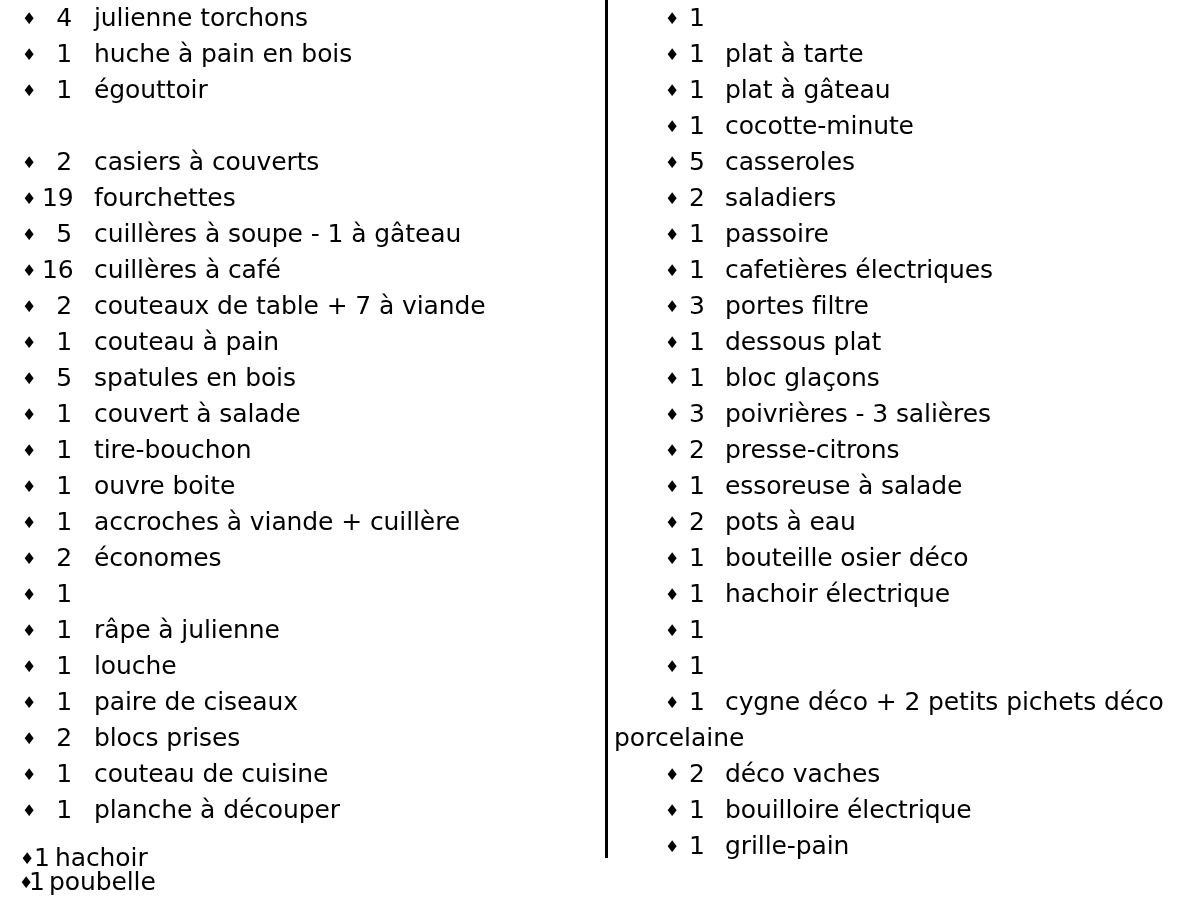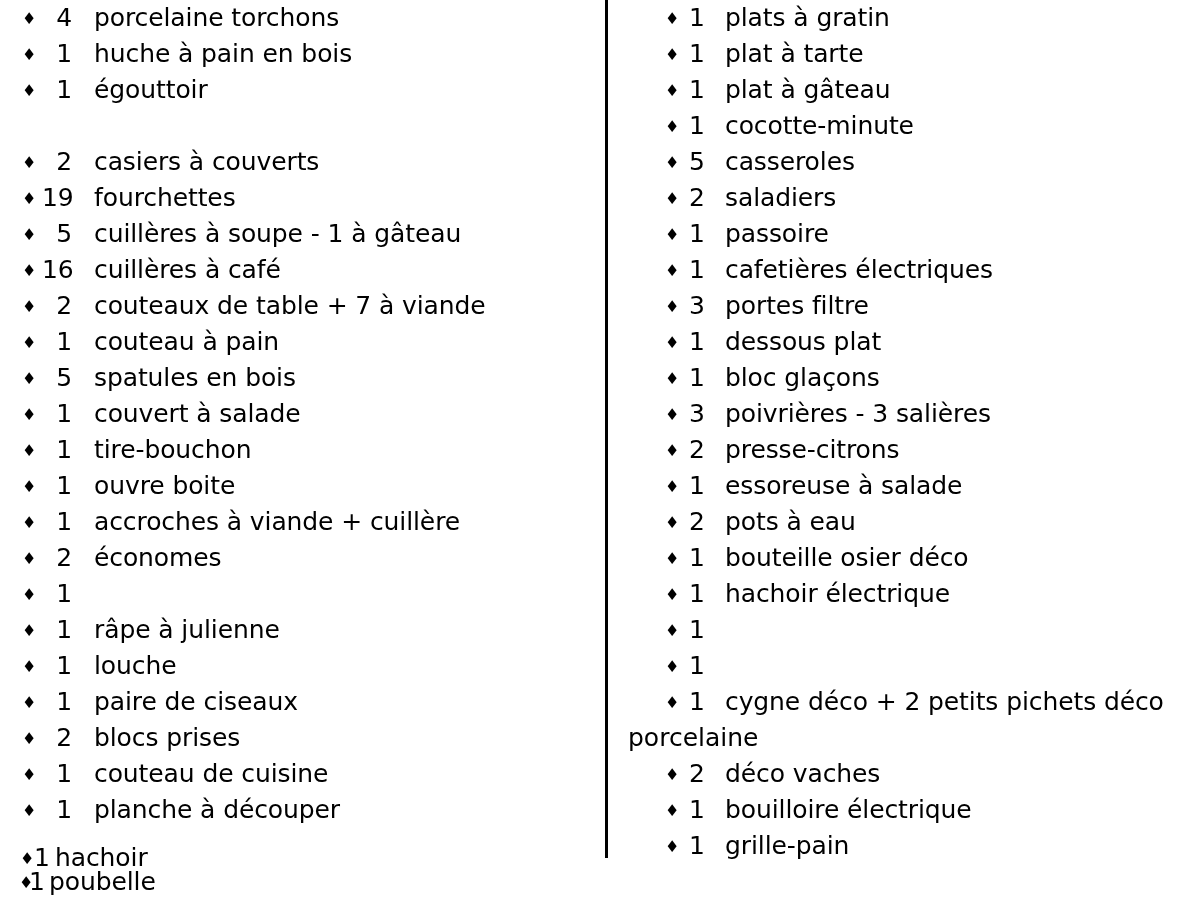--- a/index.html
+++ b/index.html
@@ -98,37 +98,37 @@
   #col-right .item { padding-left: 57px; }
   #col-right .bullet { width: 24px; }
   #col-right .qty   { width: 14px; text-align: left; }
   #col-right .label { padding-left: 22px; }
 
   
   .continuation {
     height: 36px;
     font-size: 25px;
     line-height: 36px;
-    padding-left: 20px;
+    padding-left: 6px;
     white-space: nowrap;
   }
 </style>
 </head>
 <body>
 
 <div id="page">
 
   <div id="divider"></div>
 
   <div class="column" id="col-left">
     <ul class="list" id="list-left">
         <li class="item">
           <span class="bullet">♦</span>
           <span class="qty">4</span>
-          <span class="label">porcelaine torchons</span>
+          <span class="label">julienne torchons</span>
         </li>
         <li class="item">
           <span class="bullet">♦</span>
           <span class="qty">1</span>
           <span class="label">huche à pain en bois</span>
         </li>
         <li class="item">
           <span class="bullet">♦</span>
           <span class="qty">1</span>
           <span class="label">égouttoir</span>
@@ -239,21 +239,20 @@
           <span class="label">poubelle</span>
         </li>
       </ul>
   </div>
 
   <div class="column" id="col-right">
     <ul class="list" id="list-right">
         <li class="item">
           <span class="bullet">♦</span>
           <span class="qty">1</span>
-          <span class="label">plats à gratin</span>
         </li>
         <li class="item">
           <span class="bullet">♦</span>
           <span class="qty">1</span>
           <span class="label">plat à tarte</span>
         </li>
         <li class="item">
           <span class="bullet">♦</span>
           <span class="qty">1</span>
           <span class="label">plat à gâteau</span>

